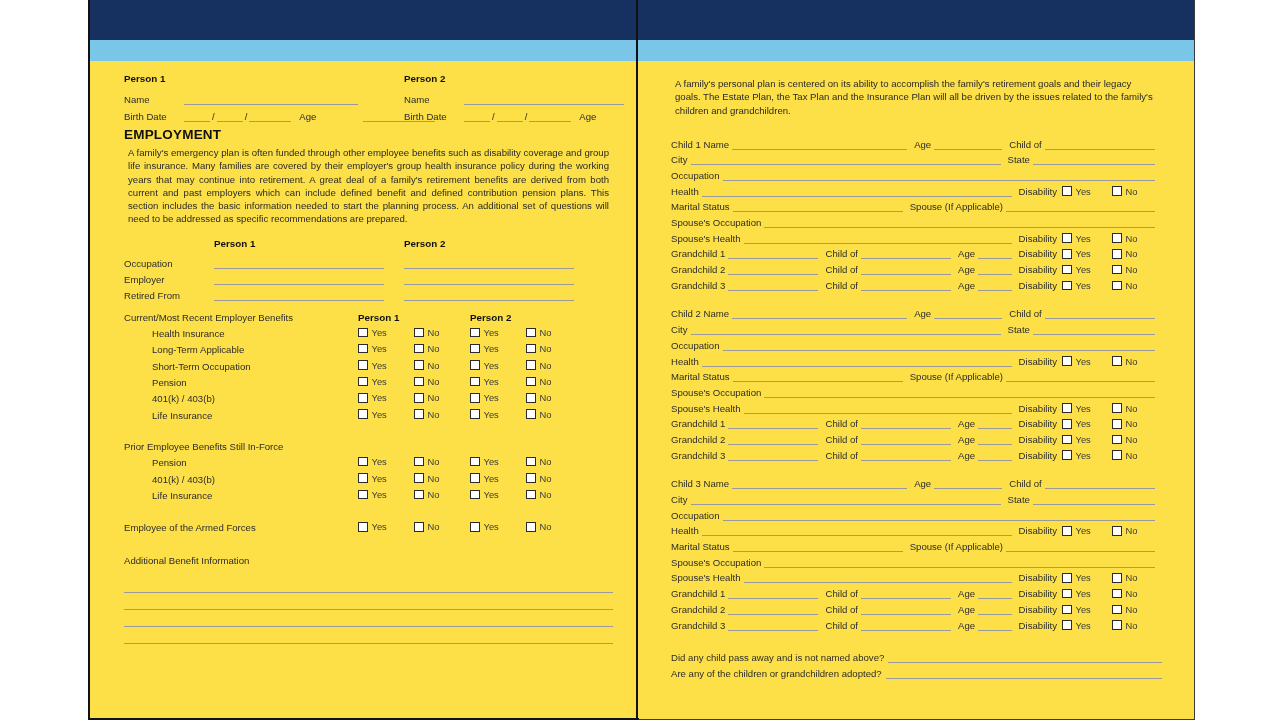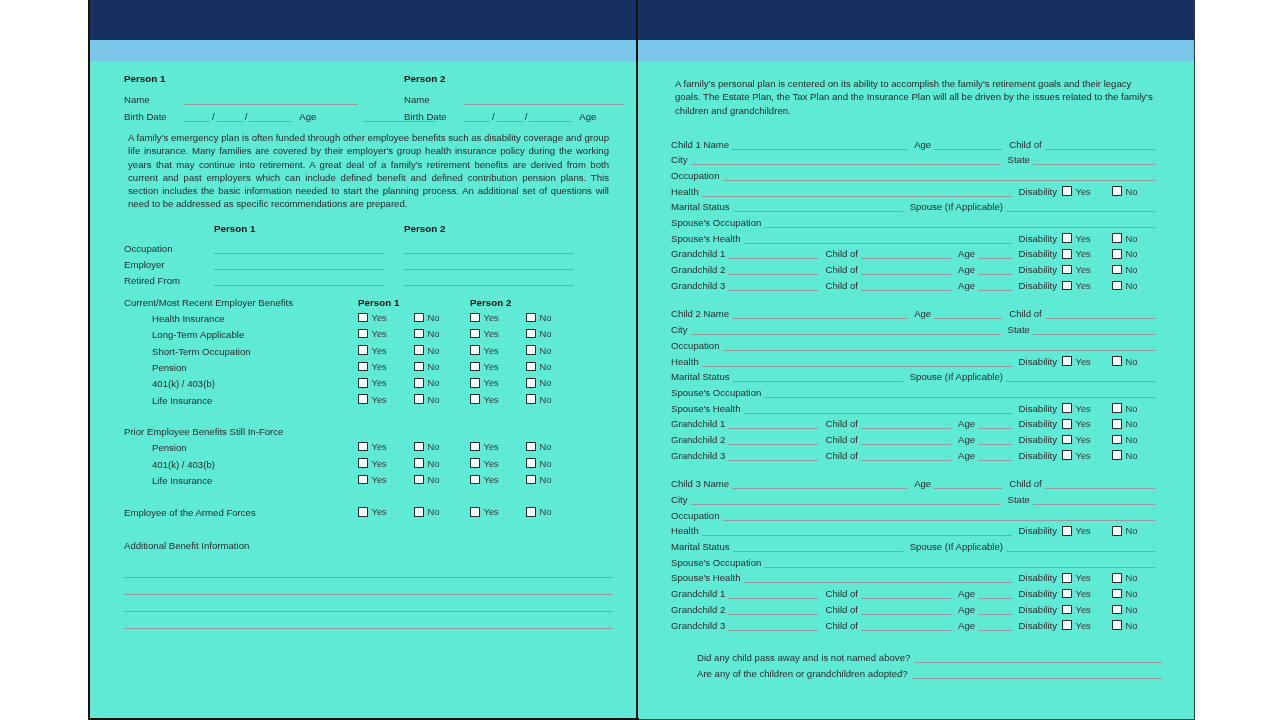--- a/index.html
+++ b/index.html
@@ -18,21 +18,21 @@
     width: 1280px;
     height: 720px;
     background: #ffffff;
   }
 
   
   .page {
     position: absolute;
     top: 0;
     height: 720px;
-    background: #5eead4;
+    background: #fde047;
     box-sizing: border-box;
   }
   .page-left {
     left: 88px;
     width: 551px;
     border-left: 2px solid #111111;
     border-bottom: 2px solid #111111;
     box-shadow: 3px 0 0 -1px #ffffff;
   }
   .page-right {
@@ -183,21 +183,21 @@
   }
   .famrow .lbl { margin-right: 3px; }
   .famrow .rule { margin-right: 7px; }
   .famrow .cbgrp-inline {
     display: inline-flex;
     align-items: center;
     margin-left: 2px;
   }
   .famrow .cbpair-r { display: inline-flex; align-items: center; width: 50px; }
   .child-gap { height: 13px; }
-  .q-block { margin-top: 16px; margin-left: 26px; }
+  .q-block { margin-top: 16px; }
   .qrow { height: 16px; display: flex; align-items: flex-end; }
   .qrow .lbl { margin-right: 4px; }
   .grow { flex: 1 1 auto; }
 </style>
 </head>
 <body>
 
 <div class="spread">
 
   <div class="page page-left">
@@ -237,20 +237,21 @@
             <span class="slash">/</span>
             <span class="rule" style="width:26px"></span>
             <span class="slash">/</span>
             <span class="rule" style="width:42px"></span>
             <span class="lbl" style="padding:0 0 0 8px">Age</span>
             <span class="rule" style="width:58px"></span>
           </div>
         </div>
       </div>
 
+      <h2 class="h-title">EMPLOYMENT</h2>
       <p class="intro">A family's emergency plan is often funded through other employee benefits such as disability coverage and group life insurance. Many families are covered by their employer's group health insurance policy during the working years that may continue into retirement. A great deal of a family's retirement benefits are derived from both current and past employers which can include defined benefit and defined contribution pension plans. This section includes the basic information needed to start the planning process. An additional set of questions will need to be addressed as specific recommendations are prepared.</p>
 
       <div class="emp-grid">
         <span class="colhdr h1">Person 1</span>
         <span class="colhdr h2">Person 2</span>
 
         <div class="emp-row" style="top:15px">
           <span class="lbl">Occupation</span>
           <span class="rule"></span>
           <span class="rule"></span>

